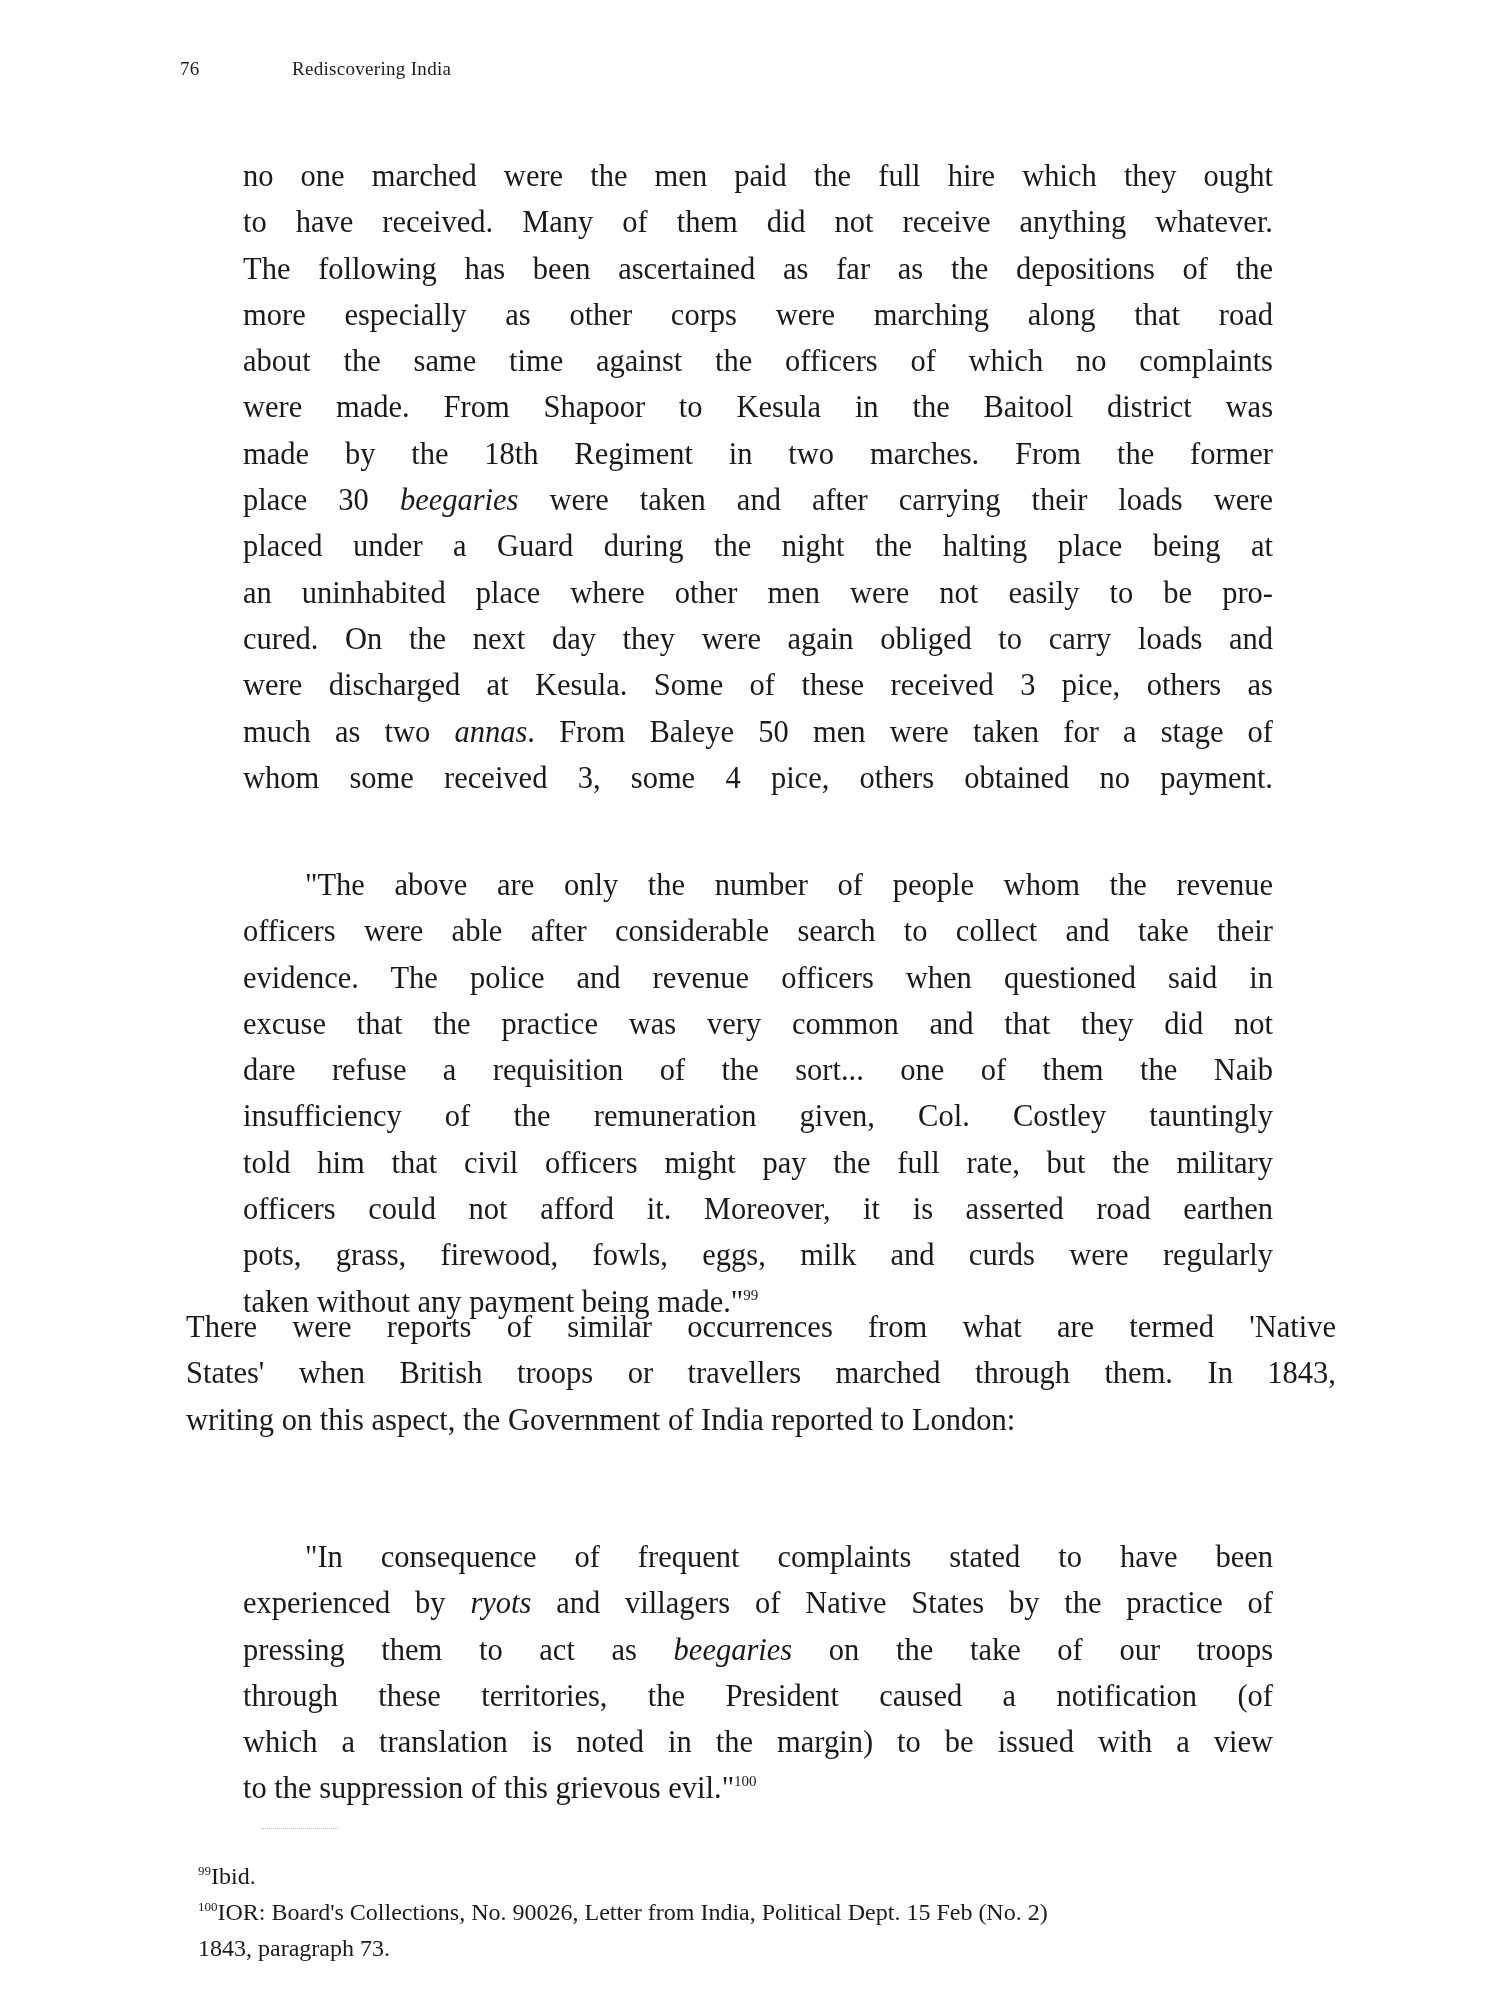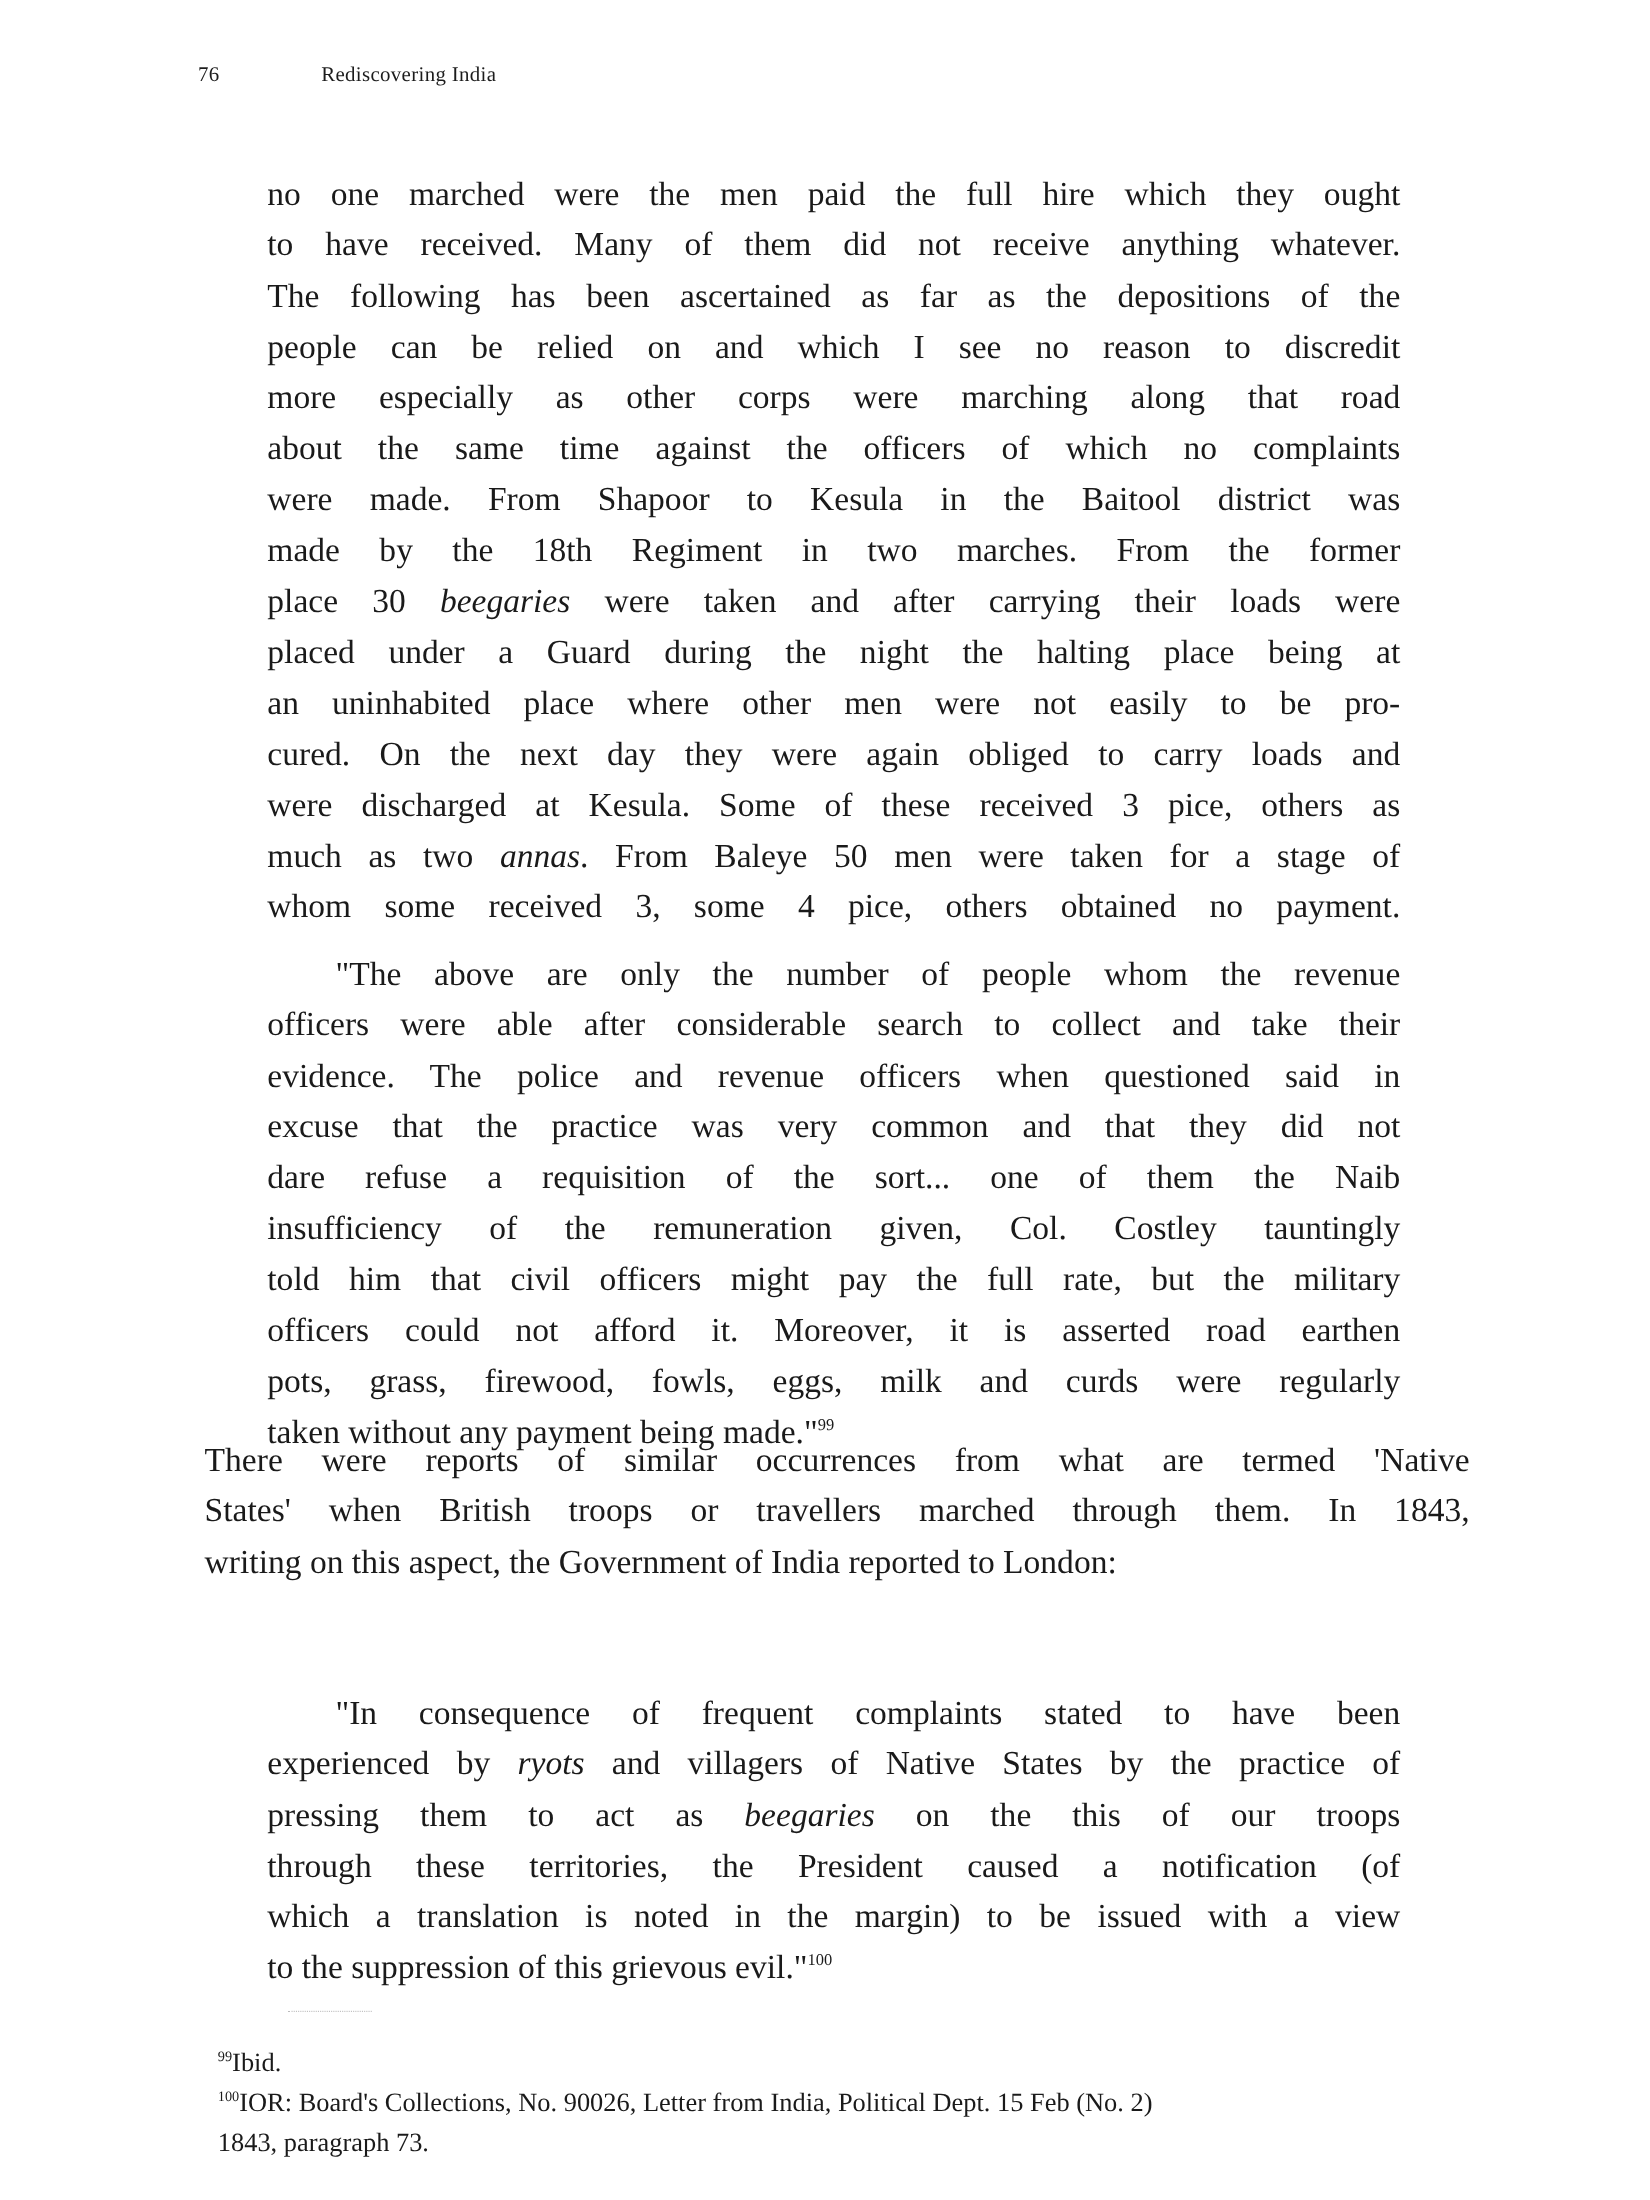--- a/index.html
+++ b/index.html
@@ -44,21 +44,20 @@
 <div class="page">
 
   <div class="running-head">
     <span class="folio">76</span><span>Rediscovering India</span>
   </div>
 
   <div class="block quote1">
     <span class="line">no one marched were the men paid the full hire which they ought</span>
     <span class="line">to have received. Many of them did not receive anything whatever.</span>
     <span class="line">The following has been ascertained as far as the depositions of the</span>
-    <span class="line">people can be relied on and which I see no reason to discredit</span>
     <span class="line">more especially as other corps were marching along that road</span>
     <span class="line">about the same time against the officers of which no complaints</span>
     <span class="line">were made. From Shapoor to Kesula in the Baitool district was</span>
     <span class="line">made by the 18th Regiment in two marches. From the former</span>
     <span class="line"><span>place 30 </span><i>beegaries</i><span> were taken and after carrying their loads were</span></span>
     <span class="line">placed under a Guard during the night the halting place being at</span>
     <span class="line">an uninhabited place where other men were not easily to be pro-</span>
     <span class="line">cured. On the next day they were again obliged to carry loads and</span>
     <span class="line">were discharged at Kesula. Some of these received 3 pice, others as</span>
     <span class="line"><span>much as two </span><i>annas</i><span>. From Baleye 50 men were taken for a stage of</span></span>
@@ -80,21 +79,21 @@
 
   <div class="block body-para">
     <span class="line">There were reports of similar occurrences from what are termed 'Native</span>
     <span class="line">States' when British troops or travellers marched through them. In 1843,</span>
     <span class="line last">writing on this aspect, the Government of India reported to London:</span>
   </div>
 
   <div class="block quote3">
     <span class="line" style="padding-left:62px">"In consequence of frequent complaints stated to have been</span>
     <span class="line"><span>experienced by </span><i>ryots</i><span> and villagers of Native States by the practice of</span></span>
-    <span class="line"><span>pressing them to act as </span><i>beegaries</i><span> on the this of our troops</span></span>
+    <span class="line"><span>pressing them to act as </span><i>beegaries</i><span> on the take of our troops</span></span>
     <span class="line">through these territories, the President caused a notification (of</span>
     <span class="line">which a translation is noted in the margin) to be issued with a view</span>
     <span class="line last"><span>to the suppression of this grievous evil."</span><sup>100</sup></span>
   </div>
 
   <div class="rule"></div>
 
   <div class="footnotes">
     <p class="fn"><sup>99</sup><span>Ibid.</span></p>
     <p class="fn"><sup>100</sup><span>IOR: Board's Collections, No. 90026, Letter from India, Political Dept. 15 Feb (No. 2)</span><br><span>1843, paragraph 73.</span></p>

